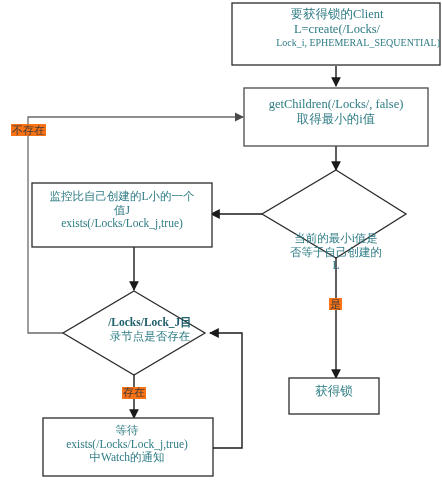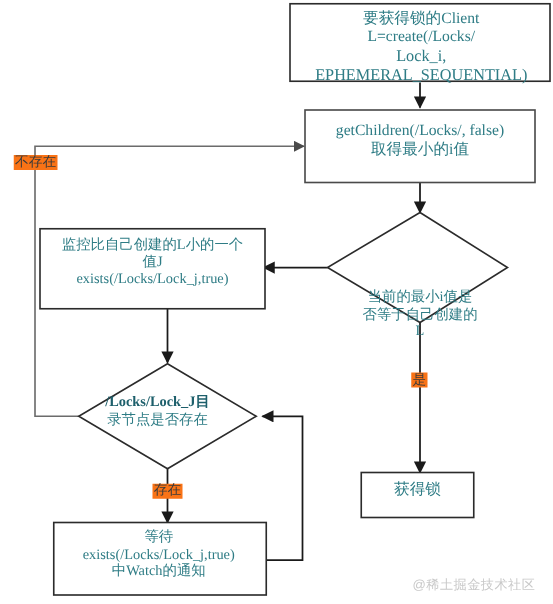--- a/index.html
+++ b/index.html
@@ -48,21 +48,21 @@
     color: #c9c9c9;
     font-size: 10.5px;
     font-family: "Liberation Sans", sans-serif;
     letter-spacing: 0.4px;
   }
   
   #t-start  { left: 234px; top: 7px;   width: 206px; font-size: 12.5px; }
   #t-get    { left: 247px; top: 97px;  width: 178px; font-size: 12.5px; }
   #t-dec1   { left: 265px; top: 190px; width: 142px; font-size: 11.5px; margin-top: 42px; }
   #t-watch  { left: 36px;  top: 190px; width: 172px; font-size: 11.5px; }
-  #t-dec2   { left: 60px;  top: 316px; width: 132px; font-size: 11.5px; }
+  #t-dec2   { left: 84px;  top: 316px; width: 132px; font-size: 11.5px; }
   #t-wait   { left: 42px;  top: 424px; width: 170px; font-size: 11.5px; }
   #t-lock   { left: 292px; top: 384px; width: 84px;  font-size: 12.5px; }
   
   #l-notexist { left: 11px;  top: 124px; }
   #l-yes      { left: 329px; top: 298px; }
   #l-exist    { left: 122px; top: 387px; font-family: Liberation Mono, monospace; }
 </style>
 </head>
 <body>
 
@@ -135,21 +135,21 @@
     </g>
 
     <g>
       <rect x="289" y="378" width="90" height="36" fill="#ffffff" stroke="#2b2b2b" stroke-width="1.3"></rect>
     </g>
   </svg>
 
   <div class="node-text" id="t-start">
     <div>要获得锁的Client</div>
     <div>L=create(/Locks/</div>
-    <div style="font-size:13px;">Lock_i, EPHEMERAL_SEQUENTIAL)</div>
+    <div style="font-size:10px;text-align:right;">Lock_i, EPHEMERAL_SEQUENTIAL)</div>
   </div>
 
   <div class="node-text" id="t-get">
     <div>getChildren(/Locks/, false)</div>
     <div>取得最小的i值</div>
   </div>
 
   <div class="node-text" id="t-dec1">
     <div>当前的最小i值是</div>
     <div>否等于自己创建的</div>
@@ -174,15 +174,14 @@
   </div>
 
   <div class="node-text" id="t-lock">
     <div>获得锁</div>
   </div>
 
   <div class="edge-label" id="l-notexist">不存在</div>
   <div class="edge-label" id="l-yes">是</div>
   <div class="edge-label" id="l-exist">存在</div>
 
-  <div class="watermark" style="left:330px; top:461px;">@稀土掘金技术社区</div>
 
 </div>
 
 </body></html>

